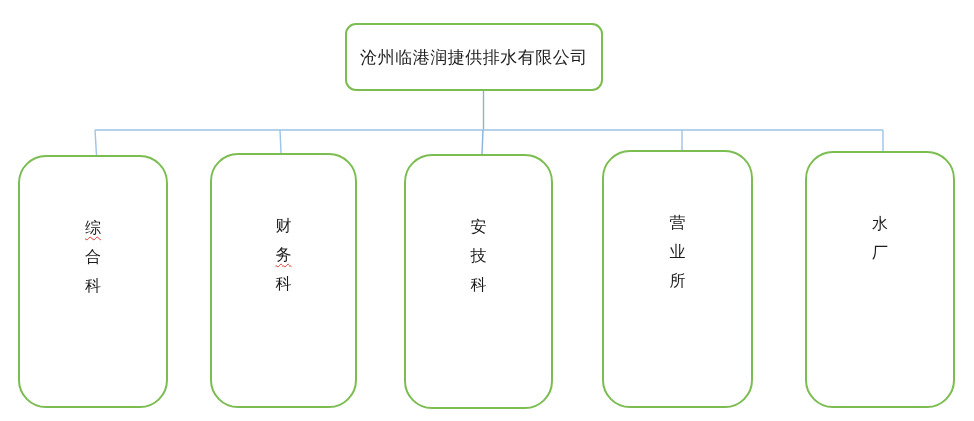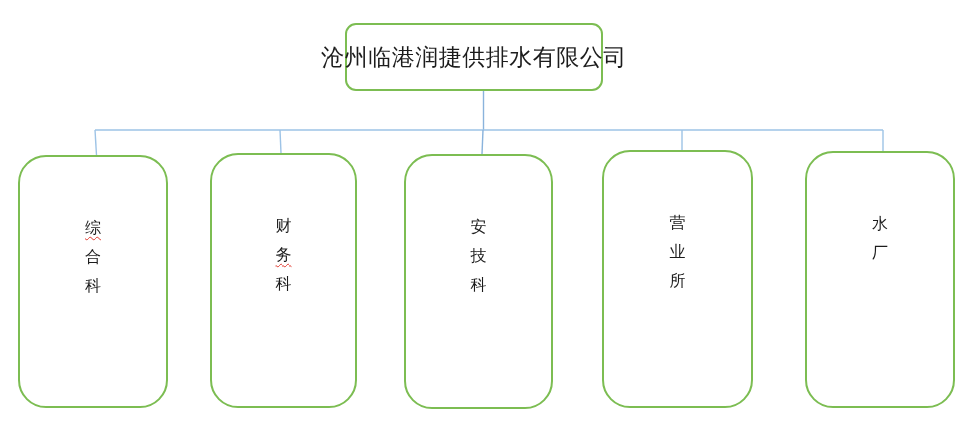--- a/index.html
+++ b/index.html
@@ -37,21 +37,21 @@
   }
   .root-box {
     left: 345px; top: 23px;
     width: 258px; height: 68px;
     border-radius: 11px;
     display: flex;
     align-items: center;
     justify-content: center;
   }
   .root-label {
-    font-size: 23px;
+    font-size: 17px;
     color: var(--text, #1c1c1c);
     letter-spacing: 0.5px;
     white-space: nowrap;
   }
   .dept-box {
     border-radius: 28px;
     display: flex;
     justify-content: center;
     align-items: flex-start;
   }

